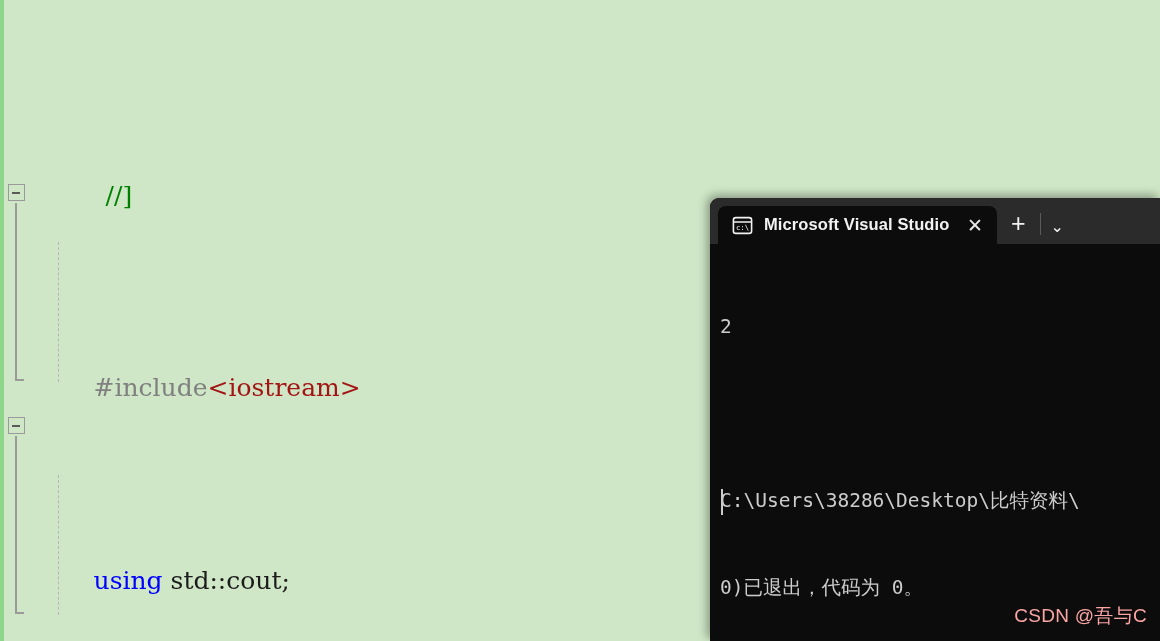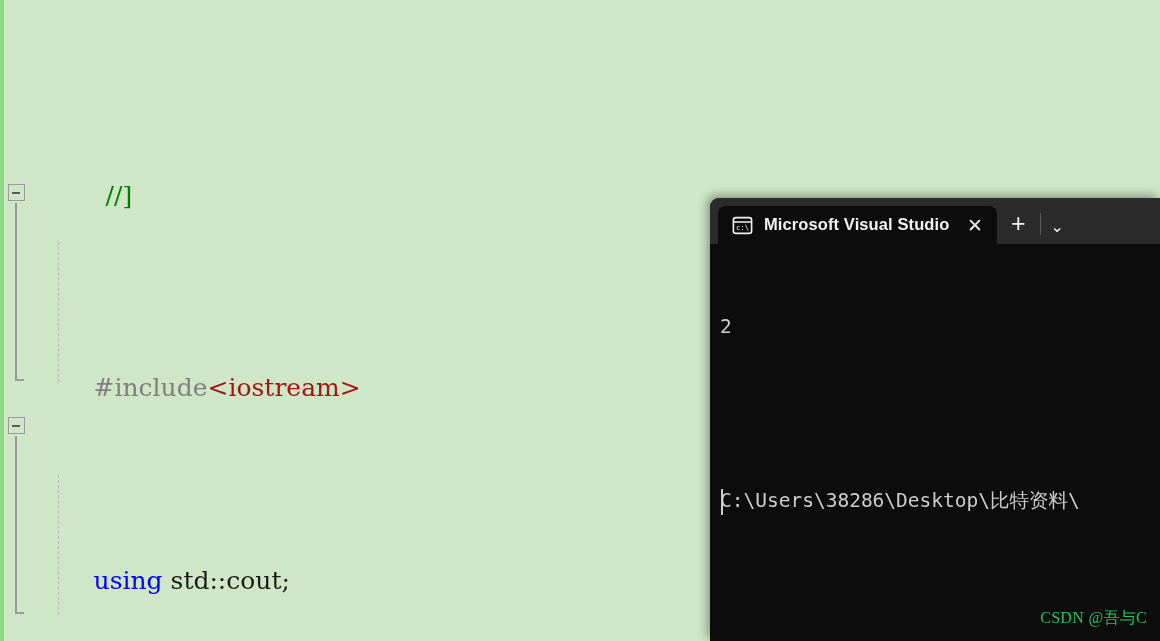--- a/index.html
+++ b/index.html
@@ -187,23 +187,23 @@
     left: 11px;
     top: 245px;
     width: 2px;
     height: 26px;
     background: #cccccc;
   }
   #watermark {
     position: absolute;
     right: 13px;
     bottom: 12px;
-    color: #22c55e;
-    font-size: 16px;
-    font-family: Liberation Serif, serif;
+    color: #fca5a5;
+    font-size: 19px;
+    font-family: Liberation Sans, sans-serif;
     letter-spacing: .3px;
   }
 </style>
 </head>
 <body>
 
 <div id="screen">
 
   <div id="editor">
     <div id="editor-accent"></div>
@@ -298,20 +298,21 @@
 
       <span id="term-newtab">+</span>
       <span id="term-sep"></span>
       <span id="term-dropdown">⌄</span>
     </div>
 
     <div id="term-body">
       <div class="tline">2</div>
       <div class="tline"></div>
       <div class="tline">C:\Users\38286\Desktop\比特资料\</div>
+      <div class="tline">0)已退出，代码为 0。</div>
       
       
       <div id="term-cursor"></div>
     </div>
 
     <div id="watermark">CSDN @吾与C</div>
   </div>
 
 </div>
 

